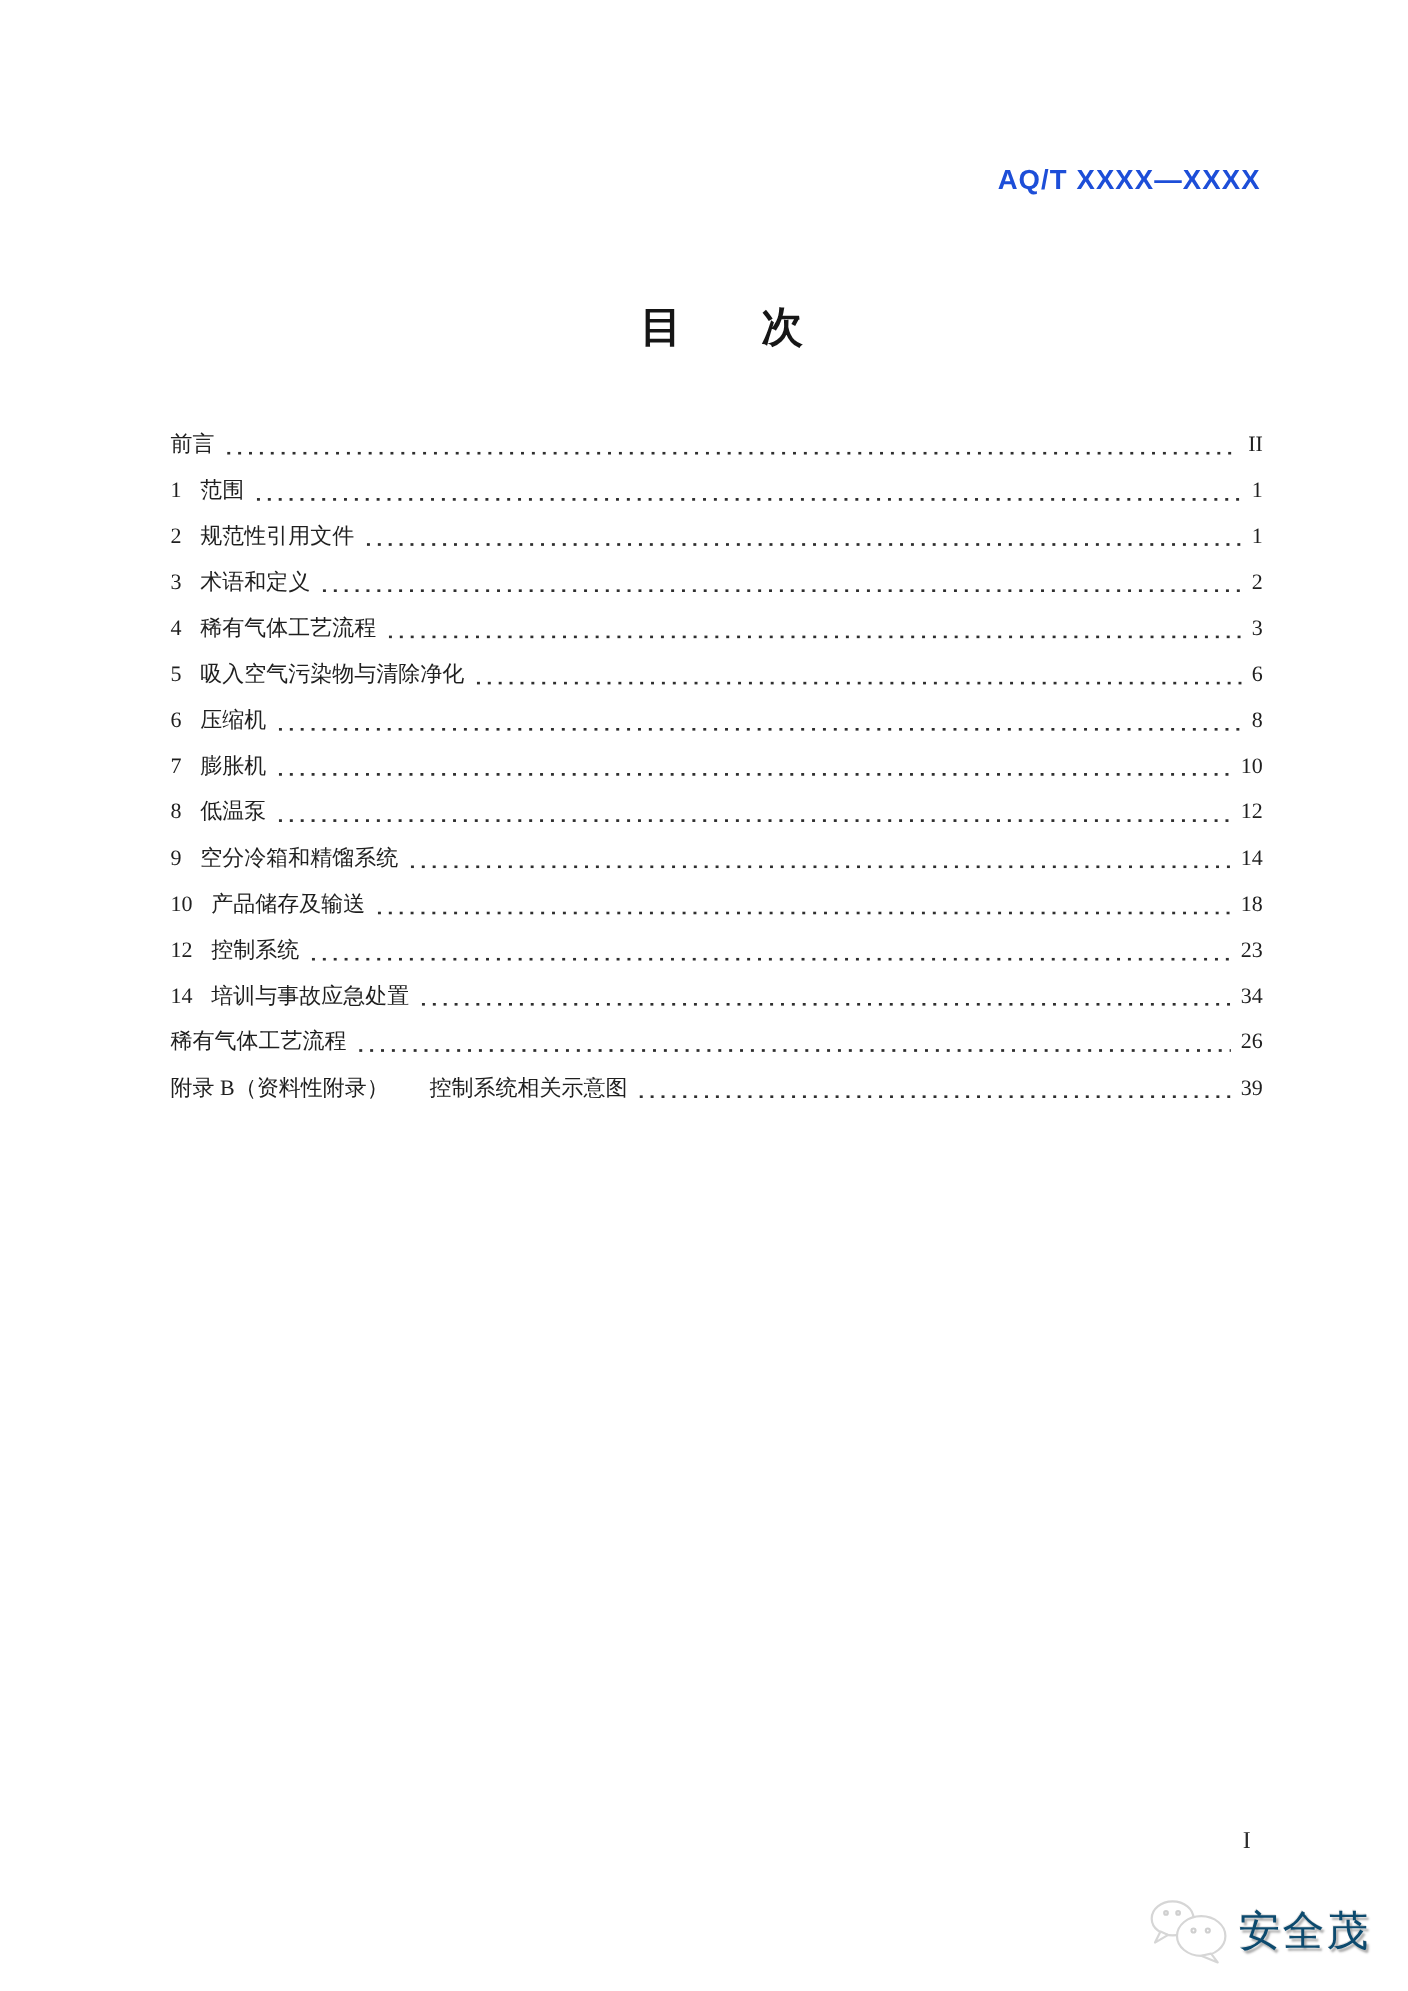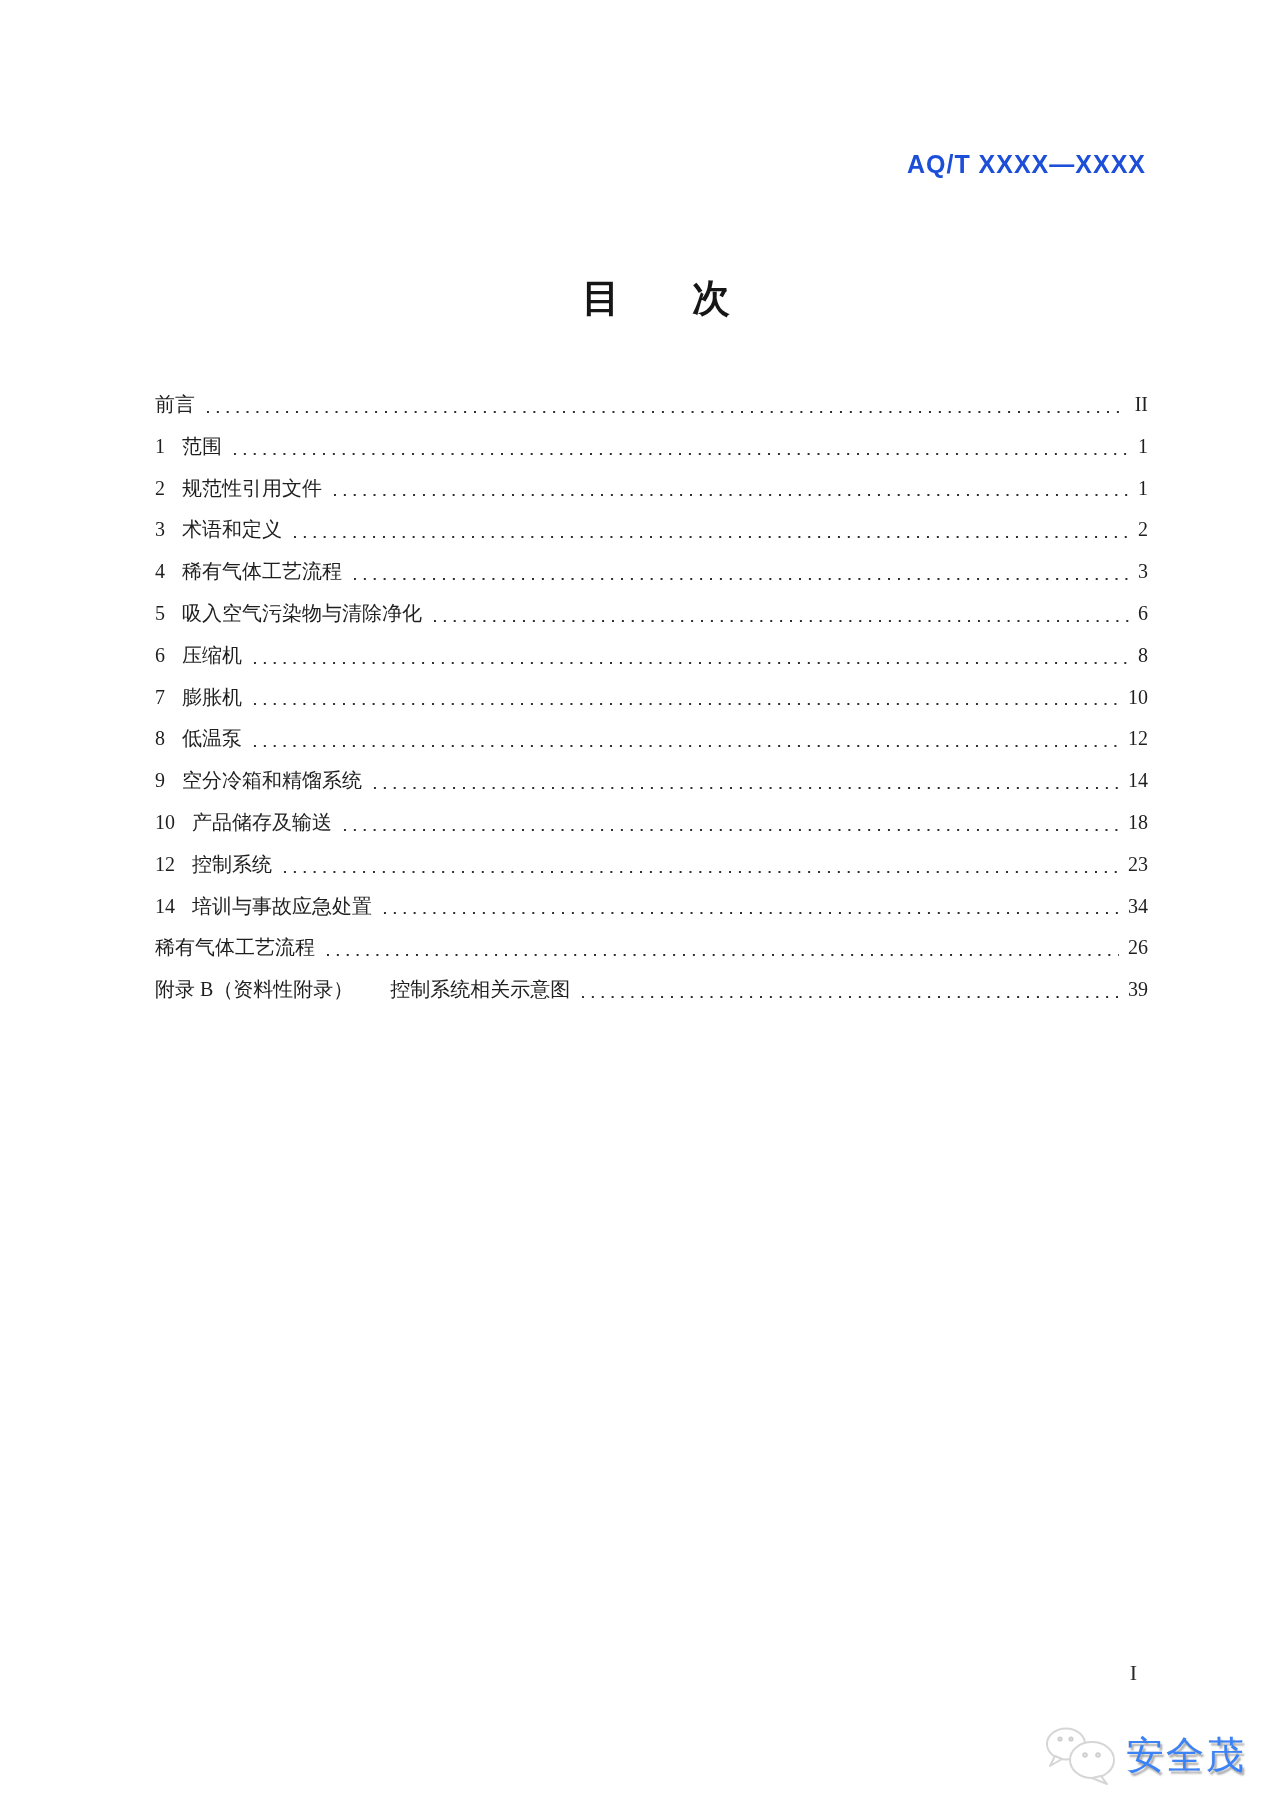--- a/index.html
+++ b/index.html
@@ -82,21 +82,21 @@
     position: absolute;
     top: 1724px;
     right: 34px;
     display: flex;
     align-items: center;
   }
   .watermark-text {
     font-family: "Liberation Sans", "DejaVu Sans", sans-serif;
     font-size: 38px;
     letter-spacing: 2px;
-    color: #3b82f6;
+    color: #0c4a6e;
     text-shadow: 2px 2.5px 2px #ababab, -0.5px -0.5px 0 #e3e3e3;
     margin-left: 1px;
   }
   .wm-icon { display: block; }
 </style>
 </head>
 <body>
 
 <div class="header-code">AQ/T XXXX—XXXX</div>
 

